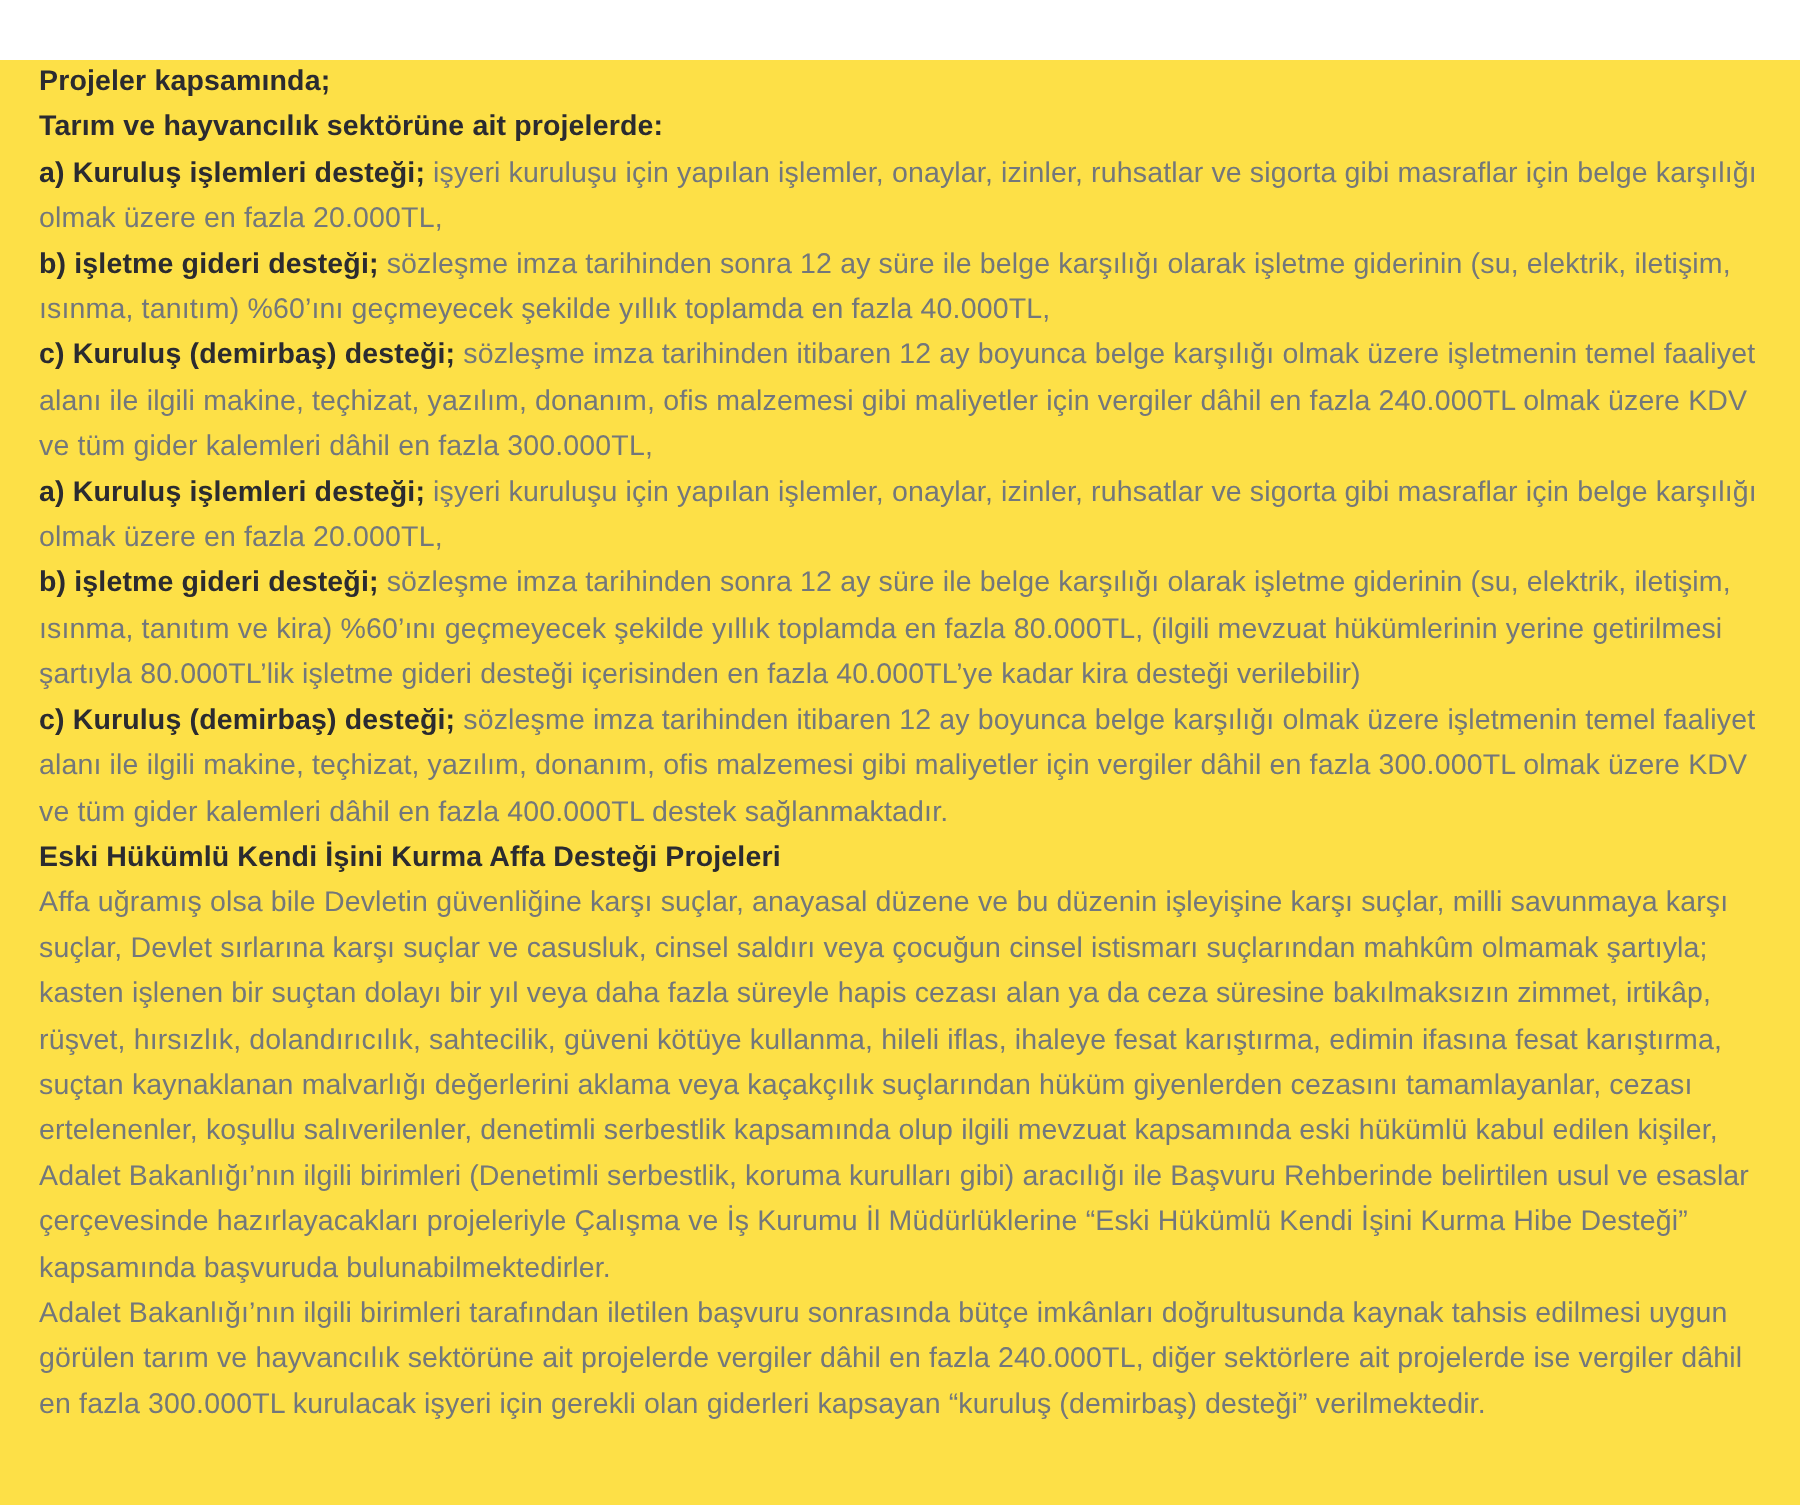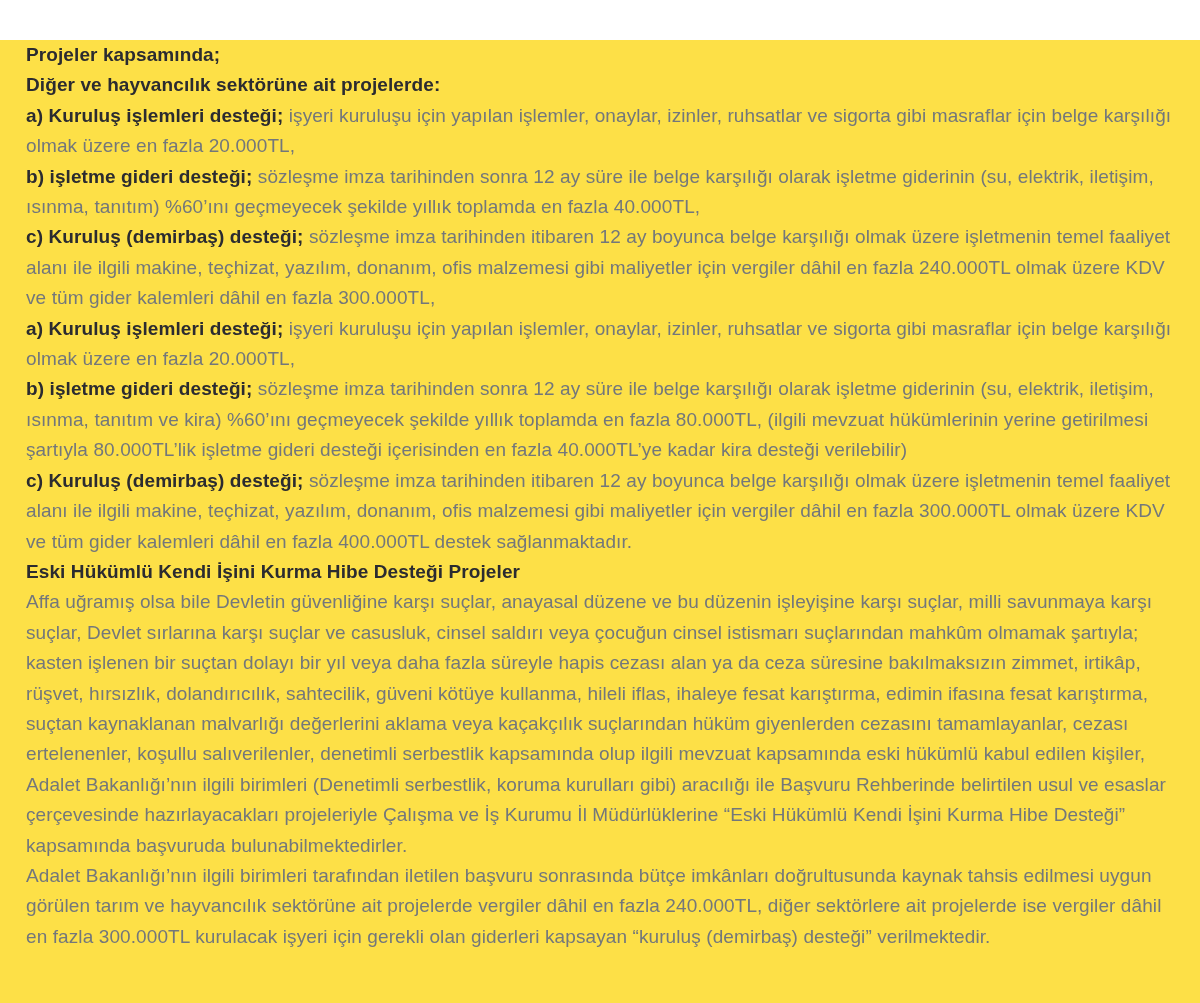--- a/index.html
+++ b/index.html
@@ -30,34 +30,34 @@
     font-weight: 700;
   }
 </style>
 </head>
 <body>
 
 <div class="page">
 
   <p class="para"><strong>Projeler kapsamında;</strong><span></span></p>
 
-  <p class="para"><strong>Diğer ve hayvancılık sektörüne ait projelerde:</strong><span></span></p>
+  <p class="para"><strong>Tarım ve hayvancılık sektörüne ait projelerde:</strong><span></span></p>
 
   <p class="para"><strong>a) Kuruluş işlemleri desteği;</strong><span> işyeri kuruluşu için yapılan işlemler, onaylar, izinler, ruhsatlar ve sigorta gibi masraflar için belge karşılığı olmak üzere en fazla 20.000TL,</span></p>
 
   <p class="para"><strong>b) işletme gideri desteği;</strong><span> sözleşme imza tarihinden sonra 12 ay süre ile belge karşılığı olarak işletme giderinin (su, elektrik, iletişim, ısınma, tanıtım) %60’ını geçmeyecek şekilde yıllık toplamda en fazla 40.000TL,</span></p>
 
   <p class="para"><strong>c) Kuruluş (demirbaş) desteği;</strong><span> sözleşme imza tarihinden itibaren 12 ay boyunca belge karşılığı olmak üzere işletmenin temel faaliyet alanı ile ilgili makine, teçhizat, yazılım, donanım, ofis malzemesi gibi maliyetler için vergiler dâhil en fazla 240.000TL olmak üzere KDV ve tüm gider kalemleri dâhil en fazla 300.000TL,</span></p>
 
 
   <p class="para"><strong>a) Kuruluş işlemleri desteği;</strong><span> işyeri kuruluşu için yapılan işlemler, onaylar, izinler, ruhsatlar ve sigorta gibi masraflar için belge karşılığı olmak üzere en fazla 20.000TL,</span></p>
 
   <p class="para"><strong>b) işletme gideri desteği;</strong><span> sözleşme imza tarihinden sonra 12 ay süre ile belge karşılığı olarak işletme giderinin (su, elektrik, iletişim, ısınma, tanıtım ve kira) %60’ını geçmeyecek şekilde yıllık toplamda en fazla 80.000TL, (ilgili mevzuat hükümlerinin yerine getirilmesi şartıyla 80.000TL’lik işletme gideri desteği içerisinden en fazla 40.000TL’ye kadar kira desteği verilebilir)</span></p>
 
   <p class="para"><strong>c) Kuruluş (demirbaş) desteği;</strong><span> sözleşme imza tarihinden itibaren 12 ay boyunca belge karşılığı olmak üzere işletmenin temel faaliyet alanı ile ilgili makine, teçhizat, yazılım, donanım, ofis malzemesi gibi maliyetler için vergiler dâhil en fazla 300.000TL olmak üzere KDV ve tüm gider kalemleri dâhil en fazla 400.000TL destek sağlanmaktadır.</span></p>
 
-  <p class="para"><strong>Eski Hükümlü Kendi İşini Kurma Hibe Desteği Projeler</strong><span></span></p>
+  <p class="para"><strong>Eski Hükümlü Kendi İşini Kurma Affa Desteği Projeleri</strong><span></span></p>
 
   <p class="para"><strong></strong><span>Affa uğramış olsa bile Devletin güvenliğine karşı suçlar, anayasal düzene ve bu düzenin işleyişine karşı suçlar, milli savunmaya karşı suçlar, Devlet sırlarına karşı suçlar ve casusluk, cinsel saldırı veya çocuğun cinsel istismarı suçlarından mahkûm olmamak şartıyla; kasten işlenen bir suçtan dolayı bir yıl veya daha fazla süreyle hapis cezası alan ya da ceza süresine bakılmaksızın zimmet, irtikâp, rüşvet, hırsızlık, dolandırıcılık, sahtecilik, güveni kötüye kullanma, hileli iflas, ihaleye fesat karıştırma, edimin ifasına fesat karıştırma, suçtan kaynaklanan malvarlığı değerlerini aklama veya kaçakçılık suçlarından hüküm giyenlerden cezasını tamamlayanlar, cezası ertelenenler, koşullu salıverilenler, denetimli serbestlik kapsamında olup ilgili mevzuat kapsamında eski hükümlü kabul edilen kişiler, Adalet Bakanlığı’nın ilgili birimleri (Denetimli serbestlik, koruma kurulları gibi) aracılığı ile Başvuru Rehberinde belirtilen usul ve esaslar çerçevesinde hazırlayacakları projeleriyle Çalışma ve İş Kurumu İl Müdürlüklerine “Eski Hükümlü Kendi İşini Kurma Hibe Desteği” kapsamında başvuruda bulunabilmektedirler.</span></p>
 
   <p class="para"><strong></strong><span>Adalet Bakanlığı’nın ilgili birimleri tarafından iletilen başvuru sonrasında bütçe imkânları doğrultusunda kaynak tahsis edilmesi uygun görülen tarım ve hayvancılık sektörüne ait projelerde vergiler dâhil en fazla 240.000TL, diğer sektörlere ait projelerde ise vergiler dâhil en fazla 300.000TL kurulacak işyeri için gerekli olan giderleri kapsayan “kuruluş (demirbaş) desteği” verilmektedir.</span></p>
 
 </div>
 
 </body></html>

